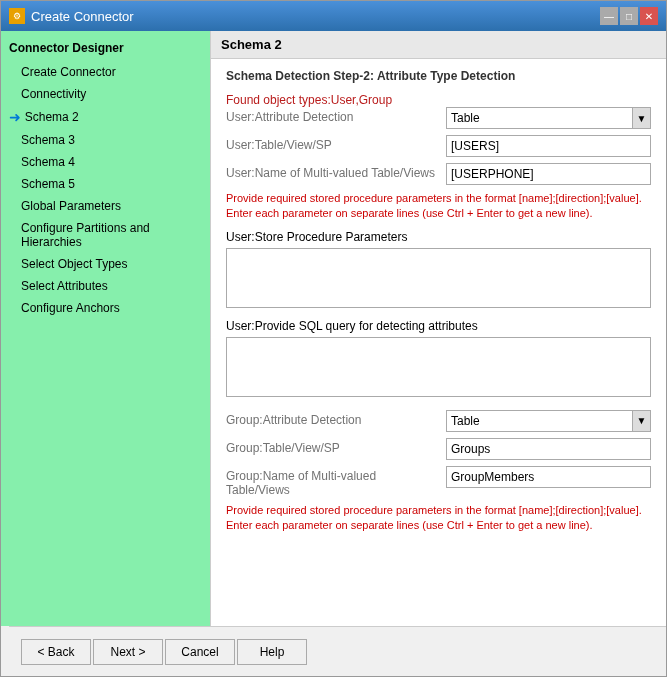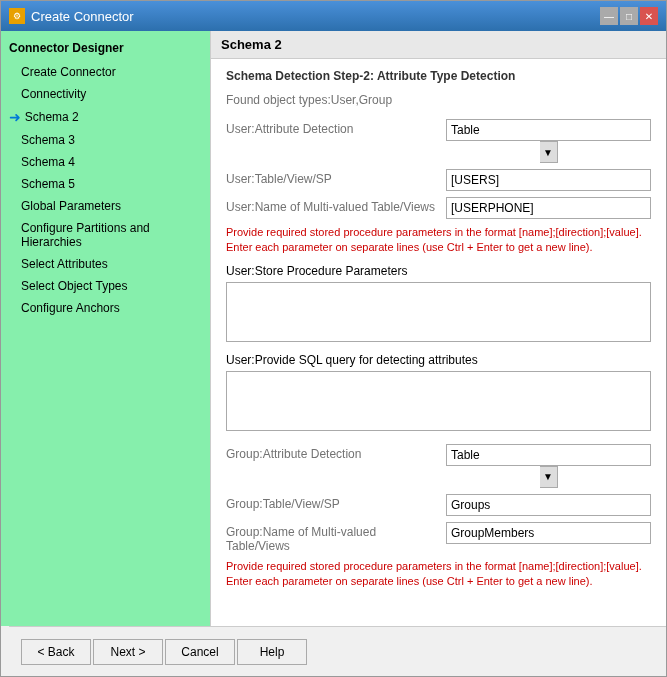--- a/index.html
+++ b/index.html
@@ -26,27 +26,27 @@
     .sidebar-header { font-weight: bold; padding: 6px 8px; font-size: 12px; }
     .sidebar-item { padding: 4px 20px; cursor: pointer; font-size: 12px; color: #000; }
     .sidebar-item.current { display: flex; align-items: center; gap: 4px; padding-left: 8px; }
     .sidebar-arrow { color: #0078d7; font-size: 14px; }
     
     .content-area { flex: 1; display: flex; flex-direction: column; overflow: hidden; }
     .content-header { background: #e8e8e8; padding: 6px 10px; font-size: 13px; font-weight: bold; border-bottom: 1px solid #ccc; flex-shrink: 0; }
     .content-body { flex: 1; overflow-y: auto; padding: 10px 15px; background: white; }
     
     .section-title { font-size: 12px; font-weight: bold; color: #333; margin-bottom: 10px; }
-    .found-types { color: #737373; font-size: 12px; margin-bottom: 12px; }
+    .found-types { color: #b91c1c; font-size: 12px; margin-bottom: 0; }
     
     .form-row { display: flex; align-items: flex-start; margin-bottom: 6px; min-height: 22px; }
     .form-label { width: 220px; font-size: 12px; color: #737373; padding-right: 8px; padding-top: 3px; flex-shrink: 0; }
     .form-control { flex: 1; }
     .form-input { width: 100%; height: 22px; border: 1px solid #aaa; padding: 2px 4px; font-size: 12px; background: white; }
-    .form-select-wrapper { display: flex; align-items: center; width: 100%; flex-direction: column; }
+    .form-select-wrapper { display: flex; align-items: center; width: 100%; }
     .form-select { width: 100%; height: 22px; border: 1px solid #aaa; padding: 2px 4px; font-size: 12px; background: white; appearance: none; -webkit-appearance: none; }
     .select-arrow { width: 18px; height: 22px; background: #ddd; border: 1px solid #aaa; border-left: none; display: flex; align-items: center; justify-content: center; font-size: 10px; flex-shrink: 0; cursor: pointer; }
     
     .hint-text { font-size: 11px; color: #cc0000; margin-bottom: 6px; line-height: 1.4; }
     
     .textarea-label { font-size: 12px; color: #000; margin-bottom: 4px; margin-top: 8px; }
     .form-textarea { width: 100%; height: 60px; border: 1px solid #aaa; padding: 4px; font-size: 12px; background: white; resize: none; }
     
     .footer { height: 50px; background: #f0f0f0; border-top: 1px solid #ccc; display: flex; align-items: center; justify-content: flex-start; padding: 0 12px; gap: 2px; flex-shrink: 0; margin-left: 8px; }
     .footer-btn { height: 26px; min-width: 70px; padding: 0 12px; border: 1px solid #aaa; background: #f0f0f0; cursor: pointer; font-size: 12px; }
@@ -91,24 +91,24 @@
       <div class="sidebar-item">
         <span>Schema 5</span>
       </div>
       <div class="sidebar-item">
         <span>Global Parameters</span>
       </div>
       <div class="sidebar-item">
         <span>Configure Partitions and Hierarchies</span>
       </div>
       <div class="sidebar-item">
+        <span>Select Object Types</span>
+      </div>
+      <div class="sidebar-item">
         <span>Select Attributes</span>
-      </div>
-      <div class="sidebar-item">
-        <span>Select Object Types</span>
       </div>
       <div class="sidebar-item">
         <span>Configure Anchors</span>
       </div>
     </div>
 
     <div class="content-area">
       <div class="content-header">Schema 2</div>
       <div class="content-body">
         

